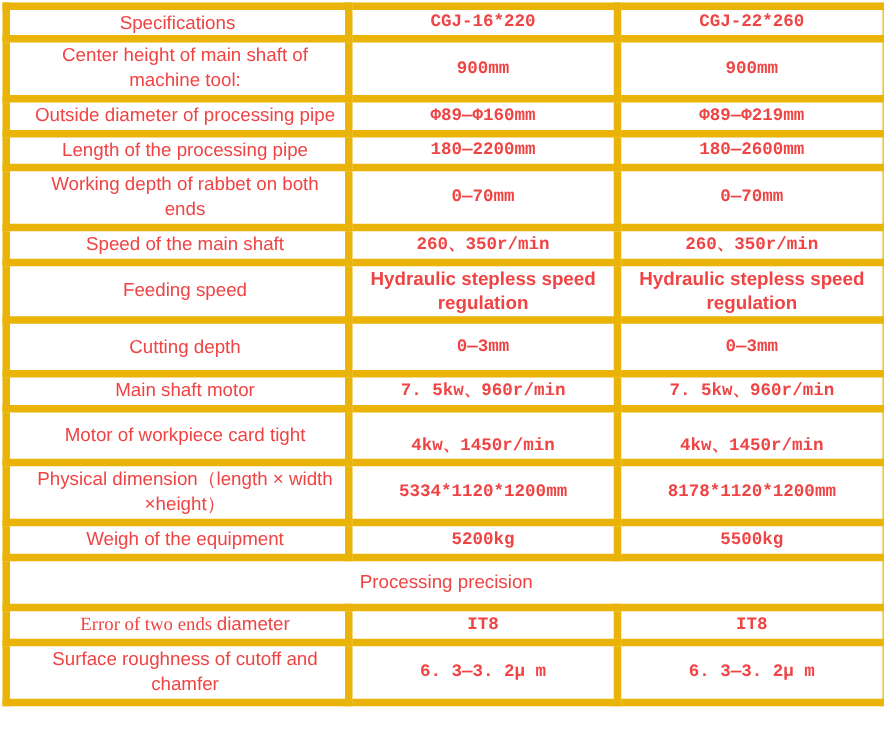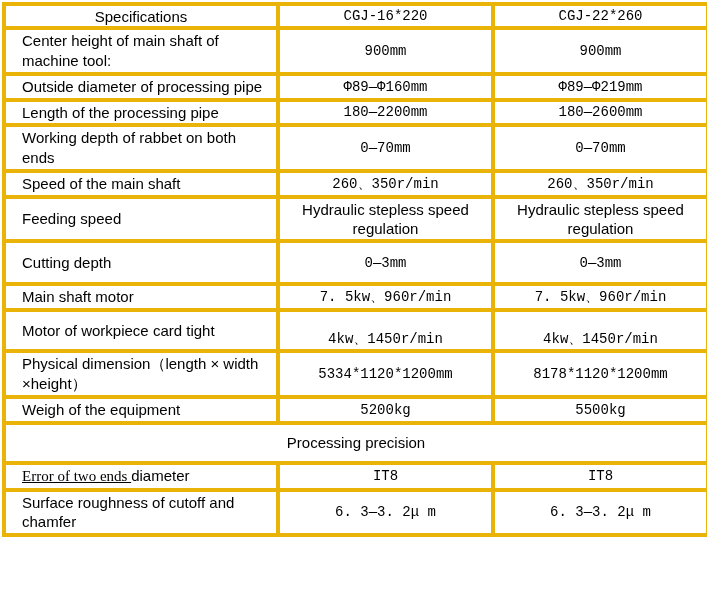--- a/index.html
+++ b/index.html
@@ -14,39 +14,40 @@
     box-sizing:border-box;
     padding:2px 1px 1px 2px;
     background:#ffffff;
   }
   table.spec{
     border-collapse:collapse;
     table-layout:fixed;
     width:704px;
   }
   table.spec td{
-    border:4px solid #eab308;
+    border:6px solid #eab308;
     overflow:hidden;
     box-sizing:border-box;
     vertical-align:middle;
-    color:#000000;
+    color:#ef4444;
   }
   td.label{
     font-family:"Liberation Sans", sans-serif;
     font-size:15px;
     line-height:1.32;
-    text-align:left;
+    text-align:center;
     padding:1px 4px 1px 16px;
   }
   td.value{
     font-family:"Liberation Mono","DejaVu Sans Mono","DejaVu Sans", monospace;
     font-size:14px;
     line-height:1.3;
     text-align:center;
     padding:1px 2px;
+    font-weight:bold;
   }
   td.value--sans{
     font-family:"Liberation Sans", sans-serif;
     font-size:15px;
     line-height:1.28;
   }
   td.header-label{
     font-family:"Liberation Sans", sans-serif;
     font-size:15px;
     text-align:center;
@@ -55,21 +56,20 @@
     font-family:"Liberation Sans", sans-serif;
     font-size:15px;
     text-align:center;
   }
   td.v-top{
     vertical-align:top;
     padding-top:18px;
   }
   .serif-part{
     font-family:"Liberation Serif", serif;
-    text-decoration:underline;
   }
   
   tbody tr:nth-child(1){height:24px}
   tbody tr:nth-child(2){height:42px}
   tbody tr:nth-child(3){height:23px}
   tbody tr:nth-child(4){height:21px}
   tbody tr:nth-child(5){height:19px}
   tbody tr:nth-child(6){height:21px}
   tbody tr:nth-child(7){height:19px}
   tbody tr:nth-child(8){height:43px}

